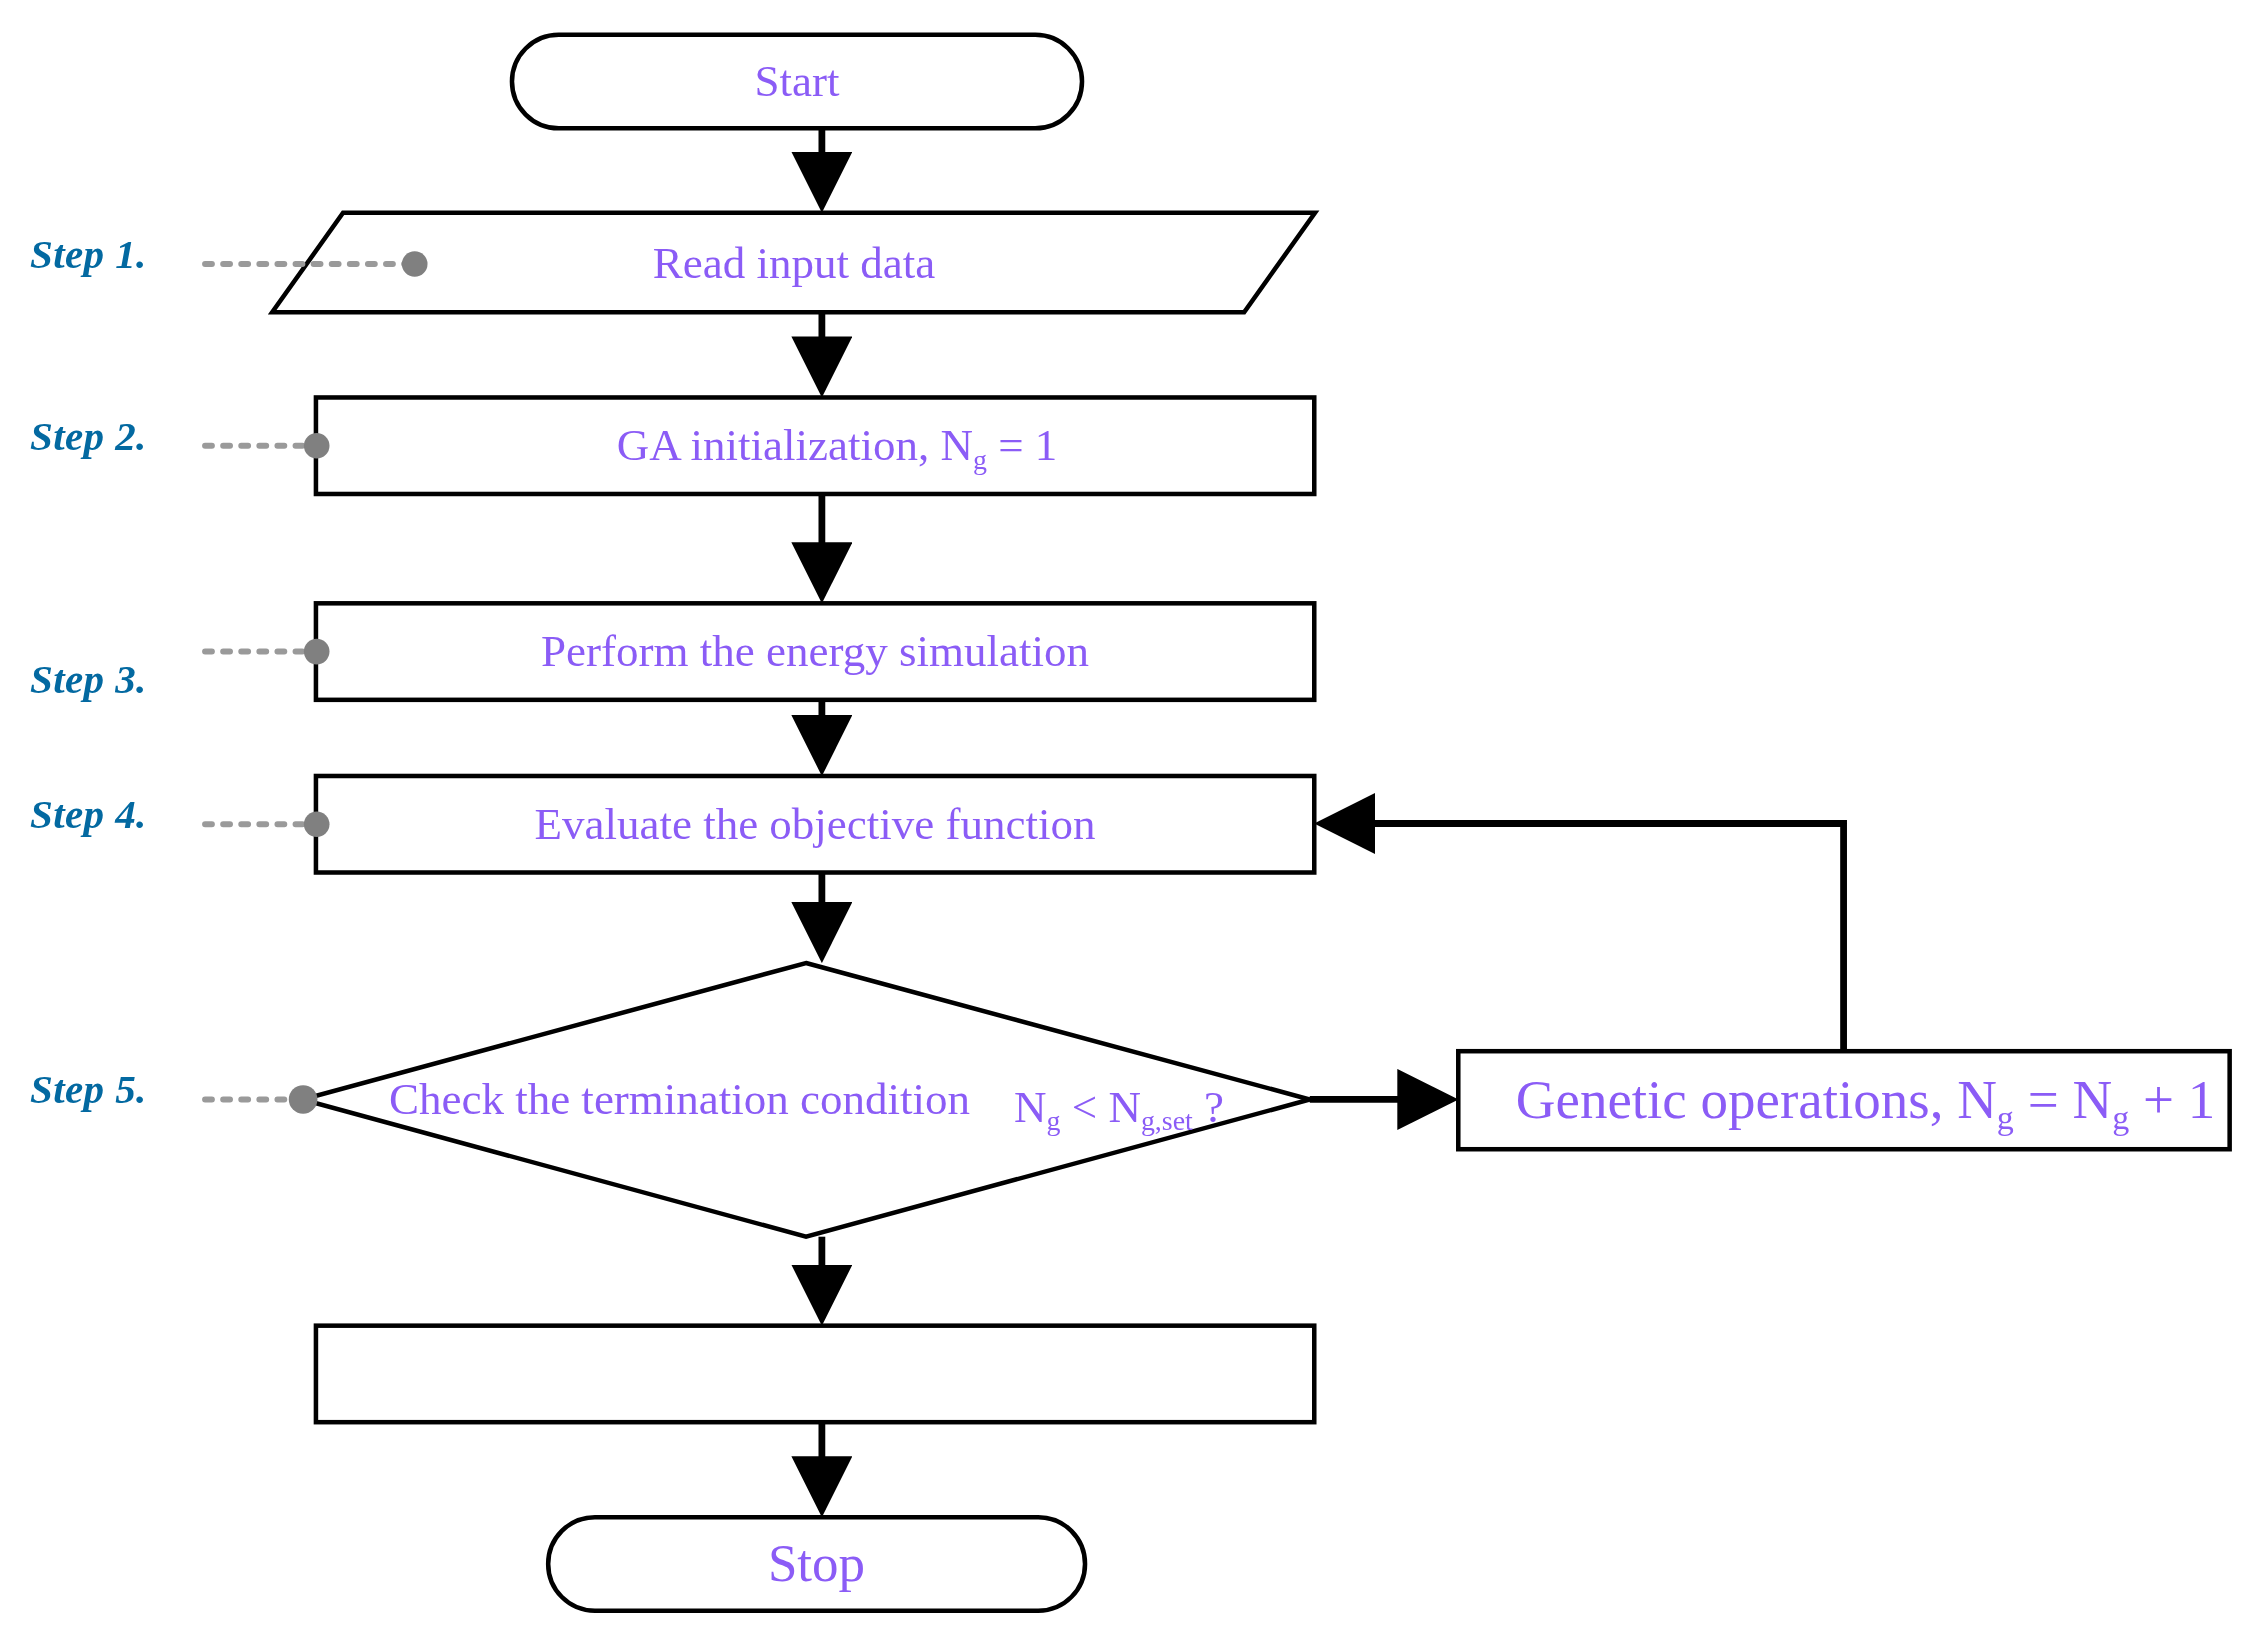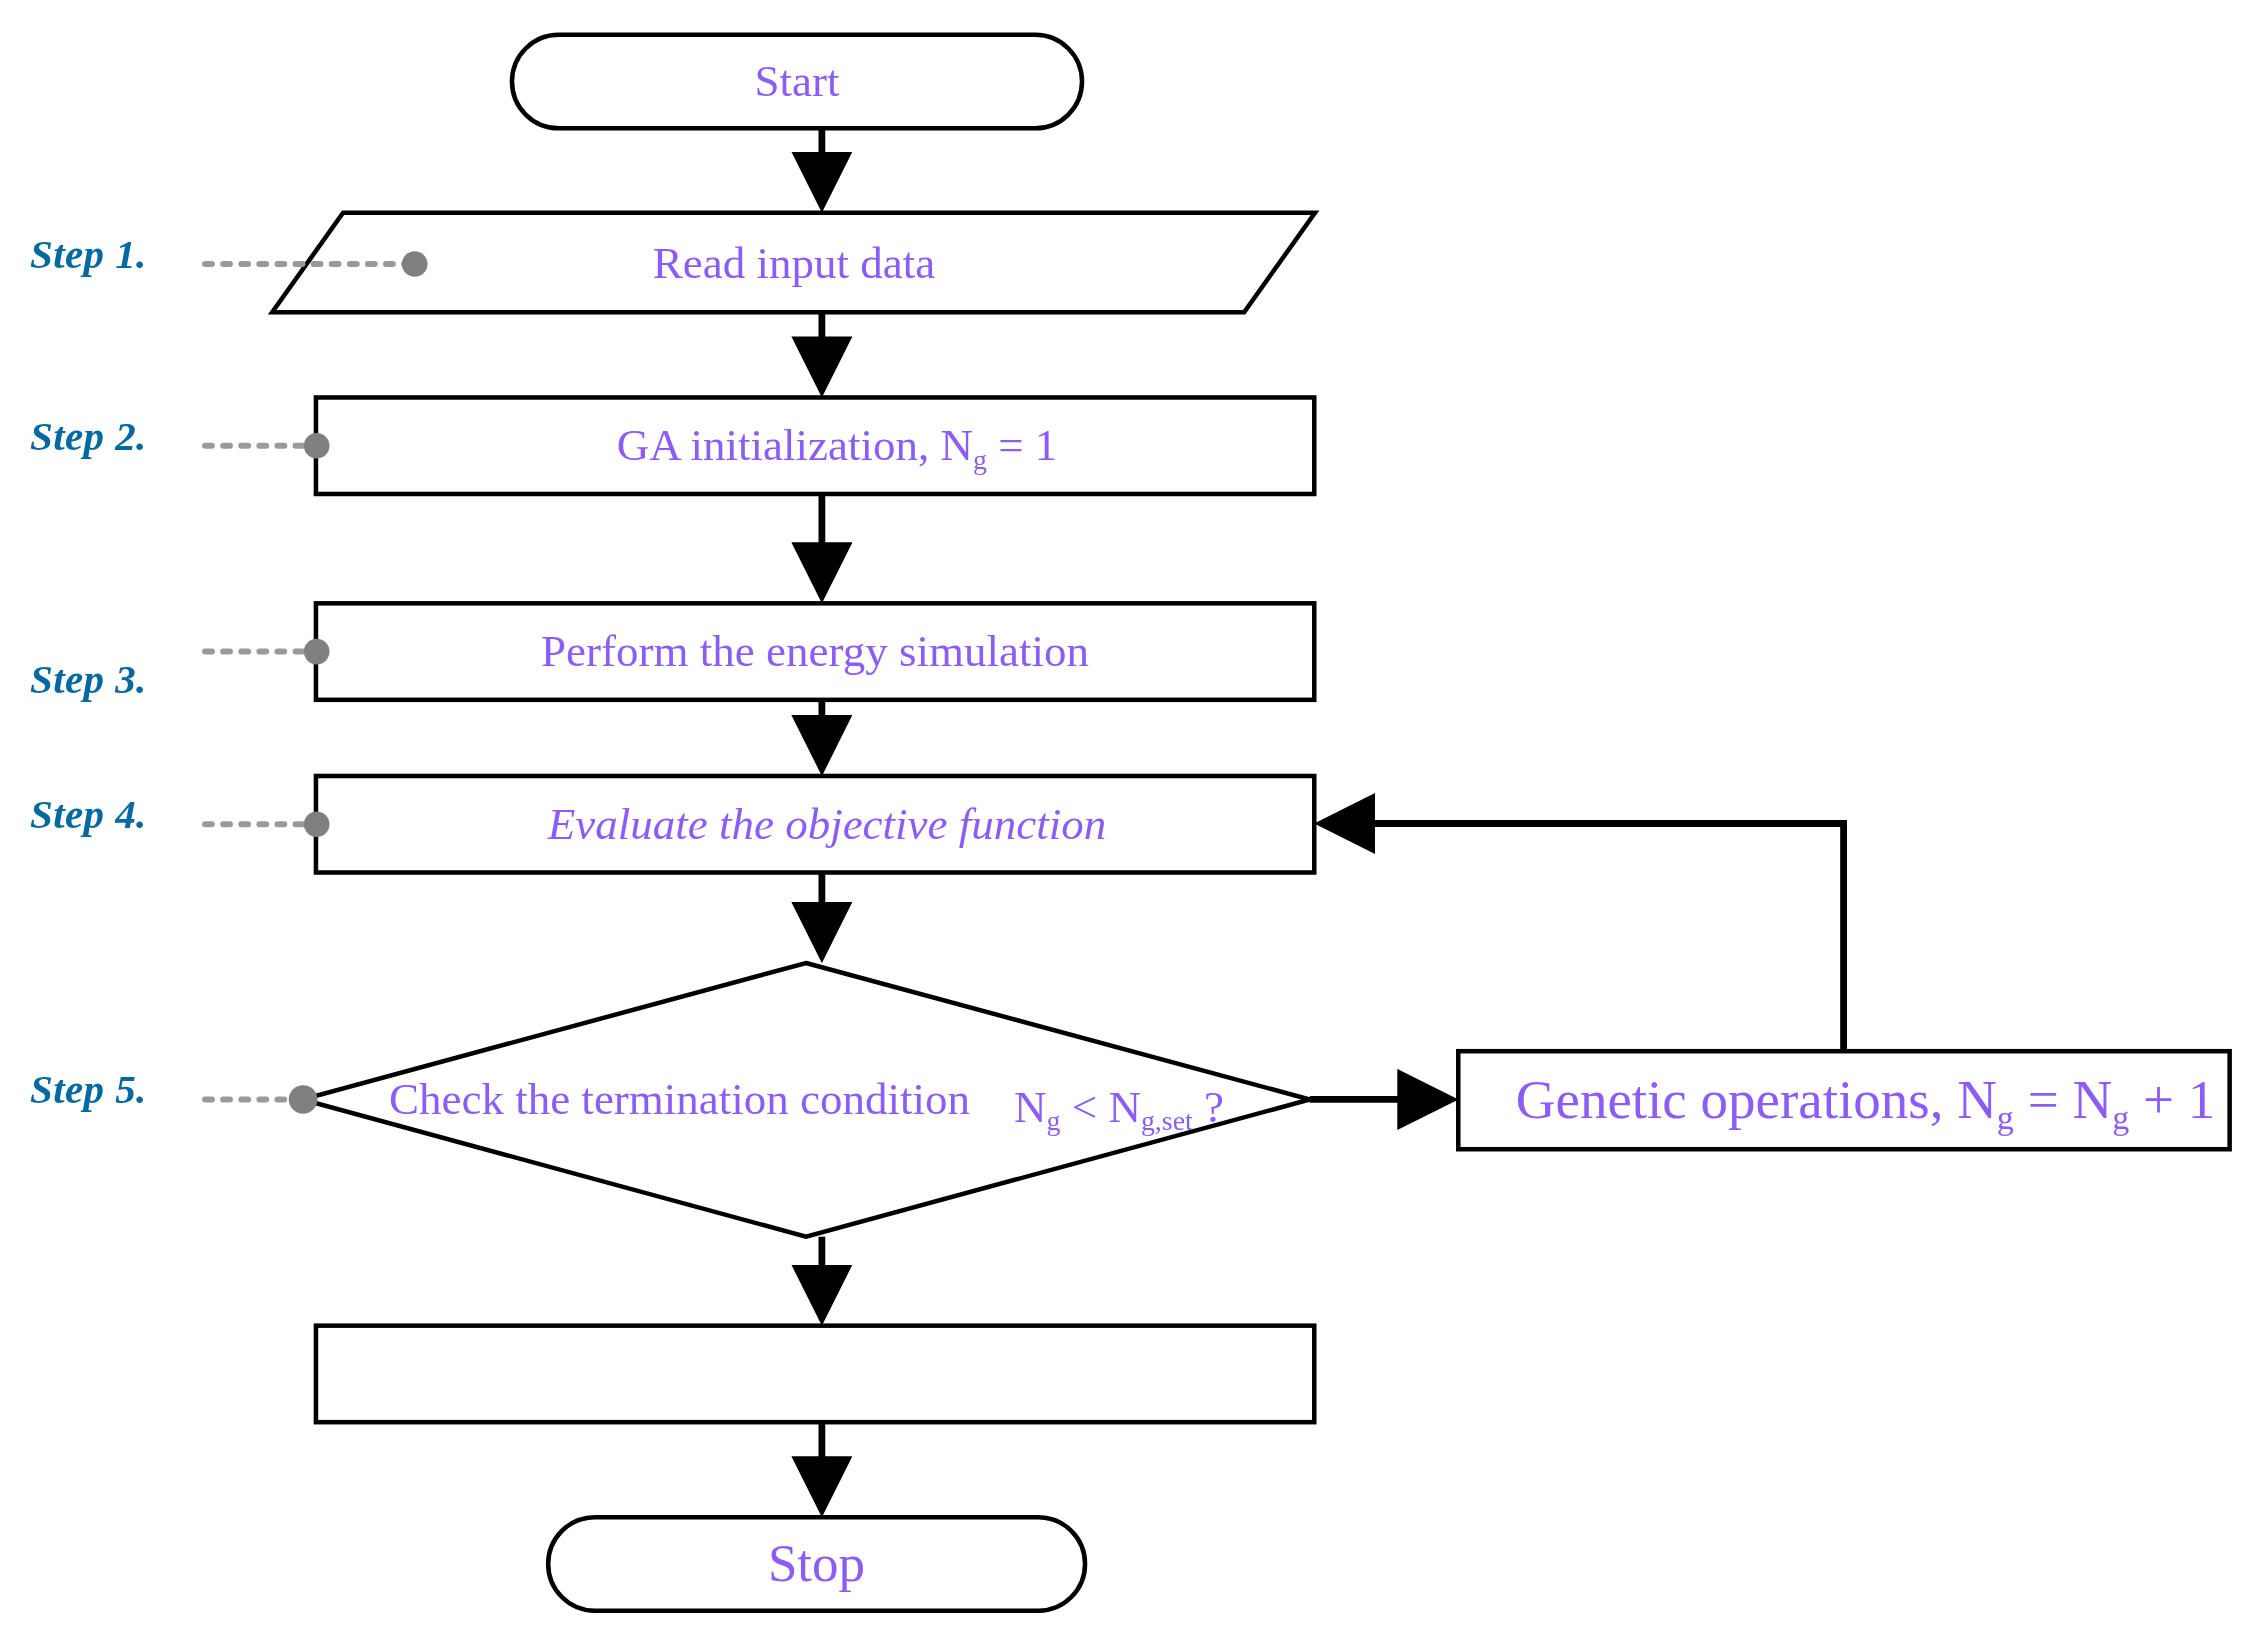--- a/index.html
+++ b/index.html
@@ -135,21 +135,21 @@
   <div class="node-label" style="left:343px; top:213px; width:902px; height:100px; font-size:45px;">Read input data</div>
 
   <div class="node-label" style="left:316px; top:397px; width:998px; height:97px; font-size:45px;">
     <span class="nowrap">
       <span>GA initialization, N</span><sub>g</sub><span> = 1</span>
     </span>
   </div>
 
   <div class="node-label" style="left:316px; top:603px; width:998px; height:97px; font-size:45px;">Perform the energy simulation</div>
 
-  <div class="node-label" style="left:328px; top:776px; width:998px; height:97px; font-size:45px;font-style:italic;">Evaluate the objective function</div>
+  <div class="node-label" style="left:316px; top:776px; width:998px; height:97px; font-size:45px;">Evaluate the objective function</div>
 
   <div class="node-label two-line" style="left:354px; top:1004px; width:905px; height:190px; font-size:45px;">
     <span>Check the termination condition</span>
     <span class="nowrap" style="margin-top:16.6px;">
       <span>N</span><sub>g</sub><span> &lt; N</span><sub>g,set</sub><span> ?</span>
     </span>
   </div>
 
   <div class="node-label" style="left:1458px; top:1051px; width:771px; height:98px; font-size:55px;">
     <span class="nowrap">

